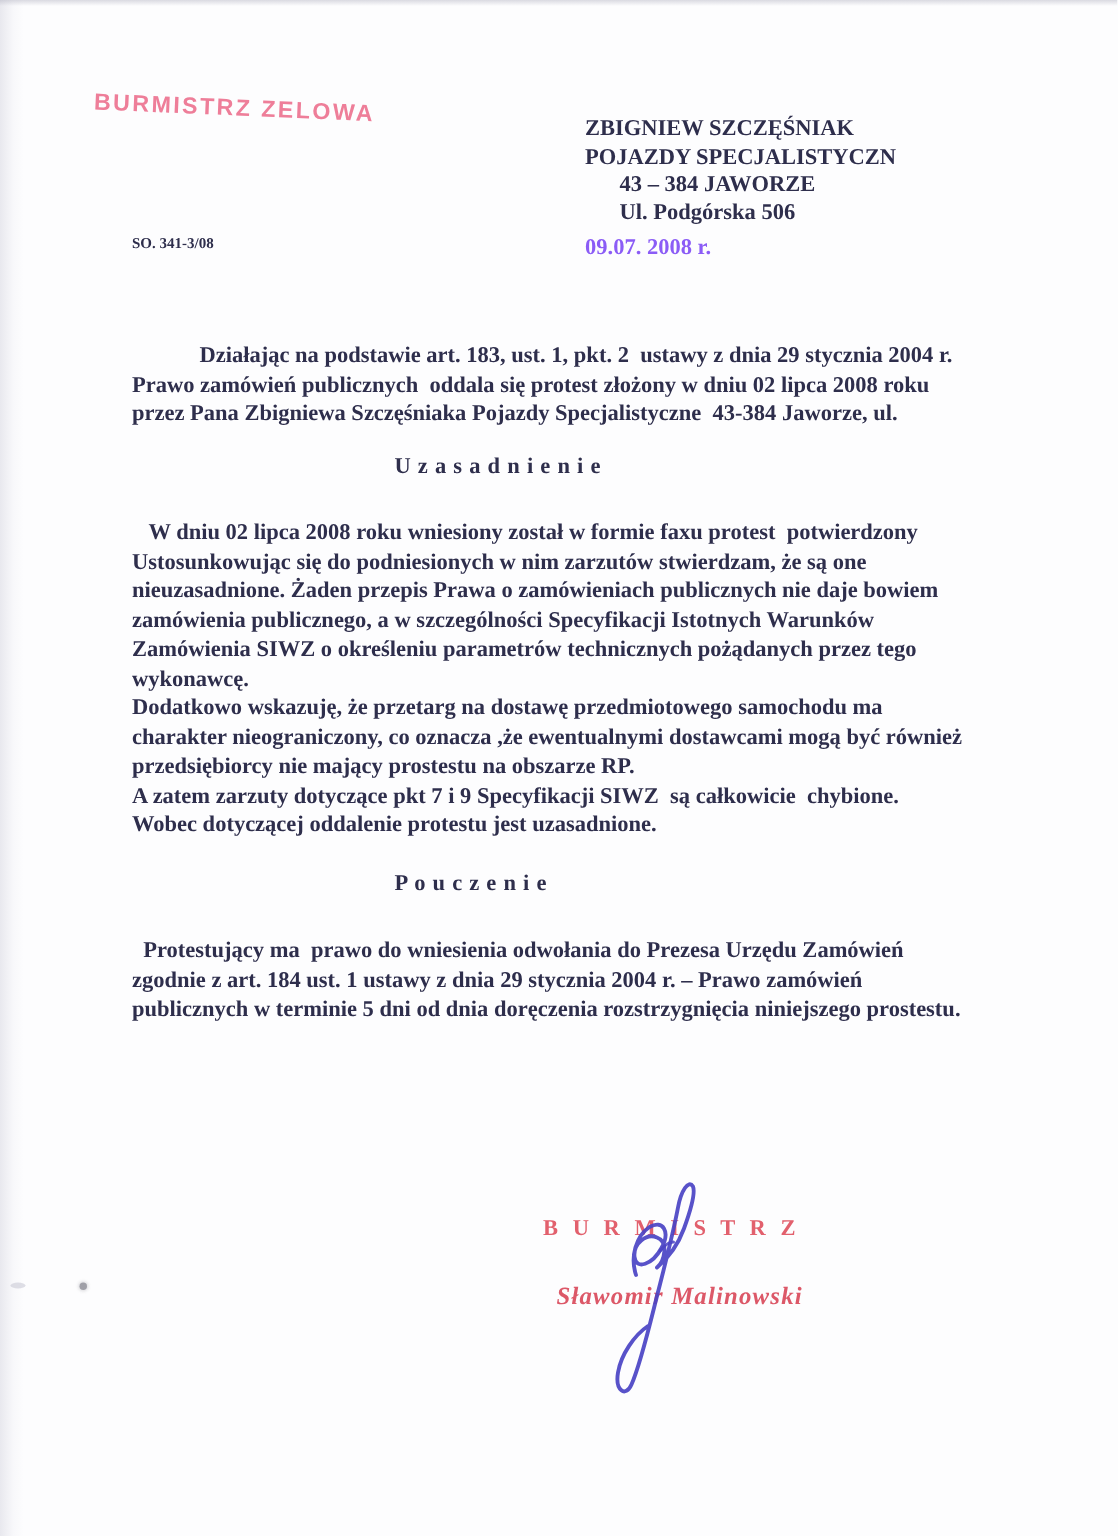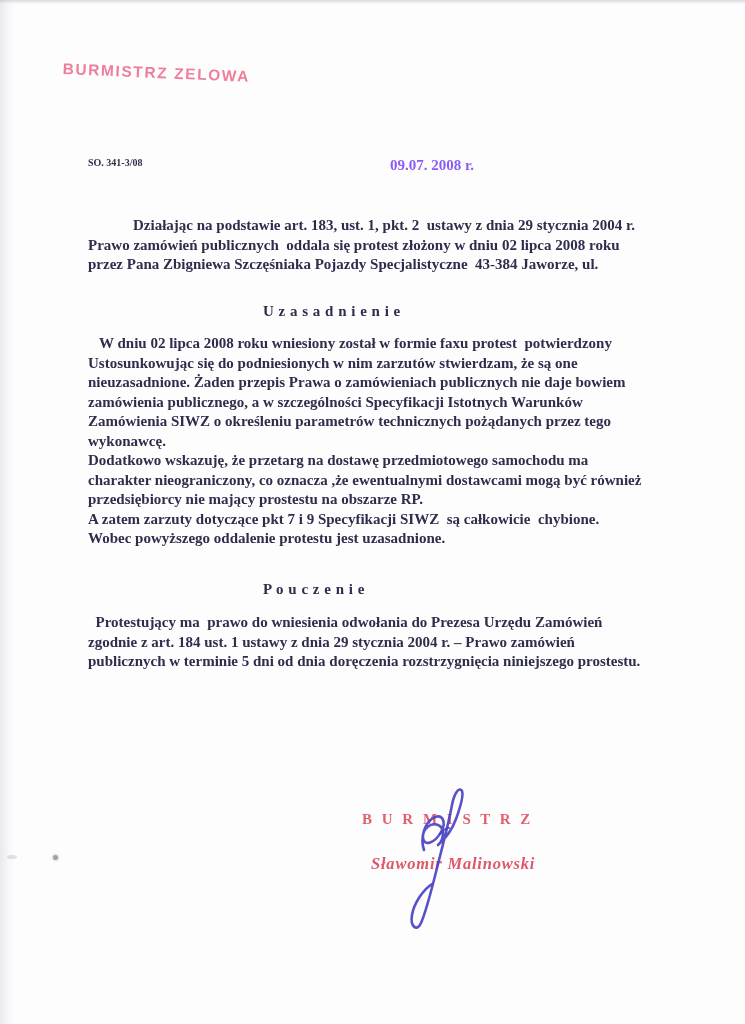--- a/index.html
+++ b/index.html
@@ -44,21 +44,21 @@
     height:18.6px;line-height:18.6px;white-space:pre;
     font-size:15px;font-weight:bold;color:#2e2e4c;
   }
   .recipient .line:nth-child(n+3){padding-left:23px;}
 
   
   .ref-no{position:absolute;left:88px;top:157px;font-size:10px;font-weight:bold;color:#2e2e4c;white-space:pre;}
   .date{position:absolute;left:390px;top:157px;font-size:15px;font-weight:bold;color:#8b5cf6;white-space:pre;}
 
   
-  .para{position:absolute;left:88px;width:620px;}
+  .para{position:absolute;left:88px;width:620px;margin-top:12px;}
   .para .line{
     height:19.5px;line-height:19.5px;white-space:pre;
     font-size:15px;font-weight:bold;color:#2e2e4c;
   }
   .para-intro{top:216px;}
   .para-uzas{top:334px;}
   .para-pouc{top:613px;}
 
   .heading{
     position:absolute;left:263px;
@@ -85,20 +85,26 @@
 
 <div class="page">
 
   <div class="scan-edge-left"></div>
   <div class="scan-edge-top"></div>
   <div class="speck"></div>
   <div class="speck2"></div>
 
   <div class="stamp-top">BURMISTRZ ZELOWA</div>
 
+  <div class="recipient">
+      <div class="line">ZBIGNIEW SZCZĘŚNIAK</div>
+      <div class="line">POJAZDY SPECJALISTYCZN</div>
+      <div class="line">43 – 384 JAWORZE</div>
+      <div class="line">Ul. Podgórska 506</div>
+    </div>
 
   <div class="ref-no">SO. 341-3/08</div>
   <div class="date">09.07. 2008 r.</div>
 
   <div class="para para-intro">
       <div class="line">            Działając na podstawie art. 183, ust. 1, pkt. 2  ustawy z dnia 29 stycznia 2004 r.</div>
       <div class="line">Prawo zamówień publicznych  oddala się protest złożony w dniu 02 lipca 2008 roku</div>
       <div class="line">przez Pana Zbigniewa Szczęśniaka Pojazdy Specjalistyczne  43-384 Jaworze, ul.</div>
     </div>
 
@@ -108,21 +114,21 @@
       <div class="line">   W dniu 02 lipca 2008 roku wniesiony został w formie faxu protest  potwierdzony</div>
       <div class="line">Ustosunkowując się do podniesionych w nim zarzutów stwierdzam, że są one</div>
       <div class="line">nieuzasadnione. Żaden przepis Prawa o zamówieniach publicznych nie daje bowiem</div>
       <div class="line">zamówienia publicznego, a w szczególności Specyfikacji Istotnych Warunków</div>
       <div class="line">Zamówienia SIWZ o określeniu parametrów technicznych pożądanych przez tego</div>
       <div class="line">wykonawcę.</div>
       <div class="line">Dodatkowo wskazuję, że przetarg na dostawę przedmiotowego samochodu ma</div>
       <div class="line">charakter nieograniczony, co oznacza ,że ewentualnymi dostawcami mogą być również</div>
       <div class="line">przedsiębiorcy nie mający prostestu na obszarze RP.</div>
       <div class="line">A zatem zarzuty dotyczące pkt 7 i 9 Specyfikacji SIWZ  są całkowicie  chybione.</div>
-      <div class="line">Wobec powyższego oddalenie protestu jest uzasadnione.</div>
+      <div class="line">Wobec dotyczącej oddalenie protestu jest uzasadnione.</div>
     </div>
 
   <div class="heading heading-pouc">P o u c z e n i e</div>
 
   <div class="para para-pouc">
       <div class="line">  Protestujący ma  prawo do wniesienia odwołania do Prezesa Urzędu Zamówień</div>
       <div class="line">zgodnie z art. 184 ust. 1 ustawy z dnia 29 stycznia 2004 r. – Prawo zamówień</div>
       <div class="line">publicznych w terminie 5 dni od dnia doręczenia rozstrzygnięcia niniejszego prostestu.</div>
     </div>
 

